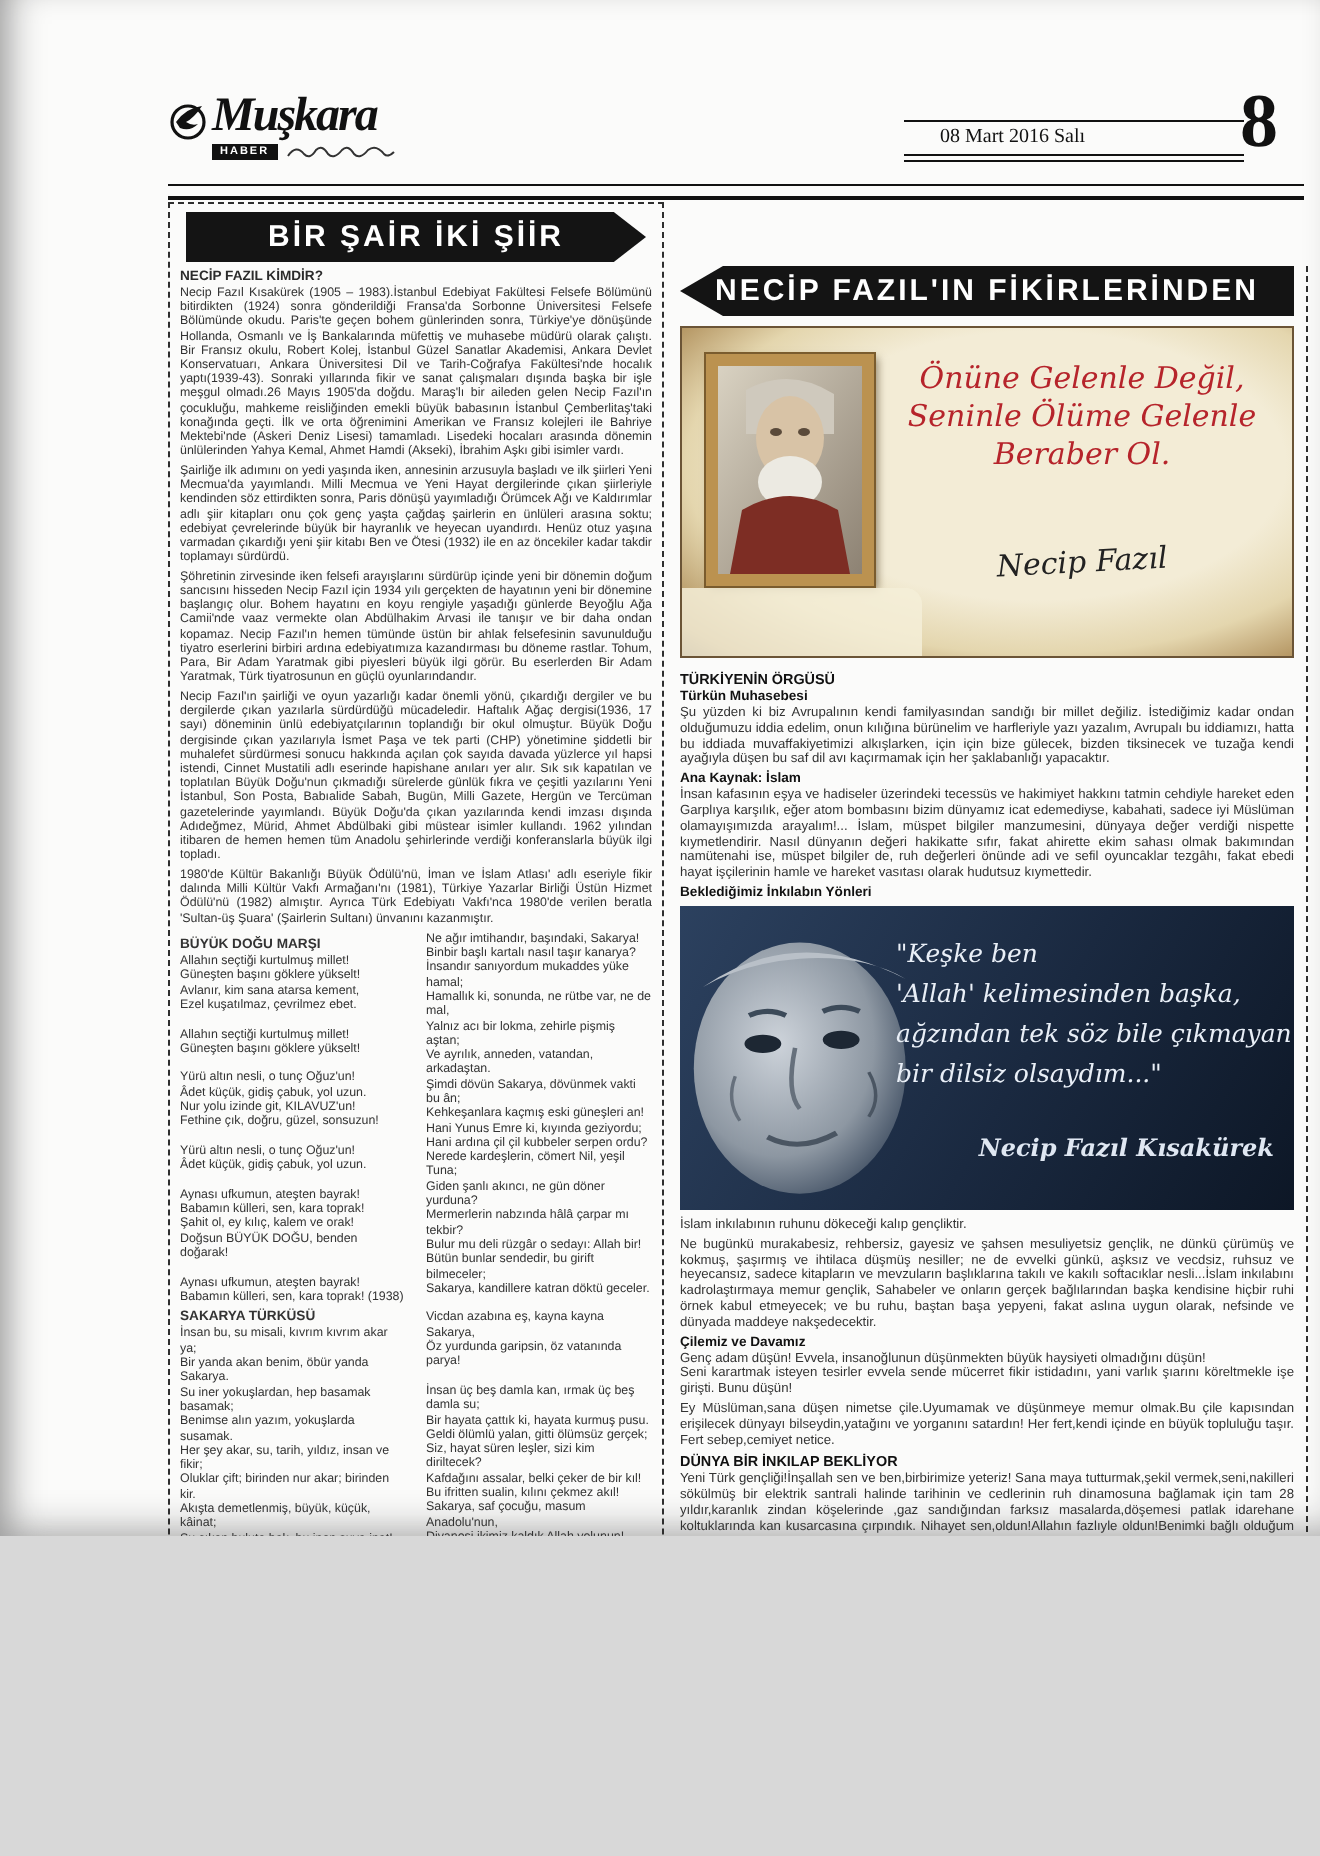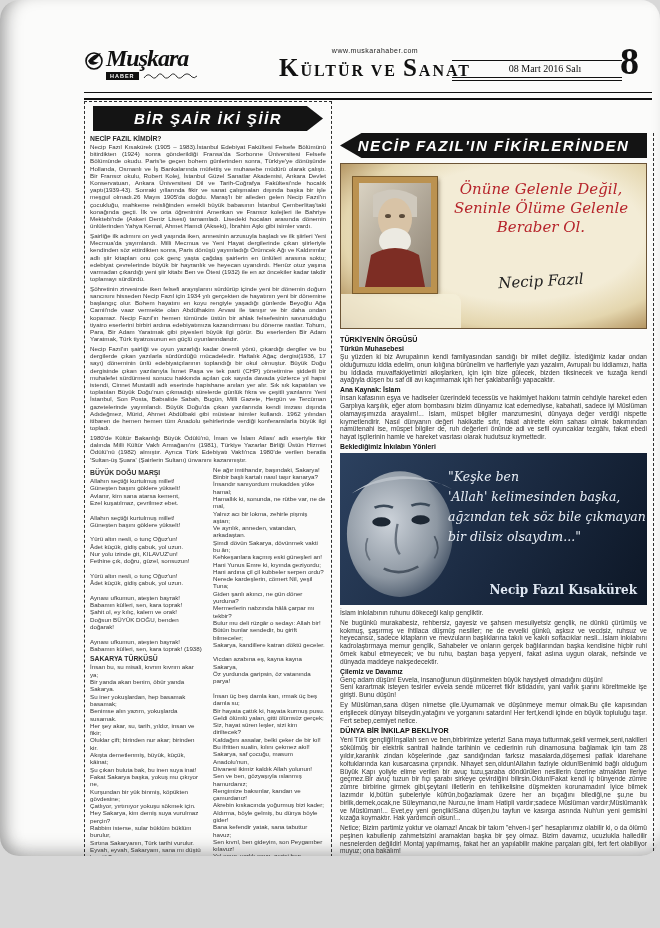--- a/index.html
+++ b/index.html
@@ -1,49 +1,49 @@
 <!DOCTYPE html>
 <html><head>
 <meta charset="utf-8">
 <style>
   html,body{margin:0;padding:0;background:#d8d8d8;}
-  #page{position:relative;width:660px;height:856px;background:#fbfbfa;overflow:hidden;
+  #page{position:relative;width:660px;height:768px;background:#fbfbfa;overflow:hidden;
         font-family:"Liberation Sans",sans-serif;color:#2b2b2b;
-        box-shadow:inset 14px 0 18px -10px #9a9a9a, inset 0 -14px 18px -10px #b5b5b5;border-radius:19px;}
+        box-shadow:inset 14px 0 18px -10px #9a9a9a, inset 0 -14px 18px -10px #b5b5b5;}
   .abs{position:absolute;}
   
   .logo-wrap{left:84px;top:46px;width:150px;}
   .logo-row{display:flex;align-items:flex-end;gap:2px;}
   .logo-name{font-family:"Liberation Serif",serif;font-weight:bold;font-style:italic;
              font-size:24px;letter-spacing:-1px;color:#111;line-height:1;}
   .logo-sub-row{display:flex;align-items:center;gap:4px;margin-top:1px;margin-left:22px;}
   .logo-chip{background:#111;color:#fff;font-size:5.5px;font-weight:bold;letter-spacing:1px;
              padding:1px 4px;}
   .masthead-center{left:240px;top:47px;width:270px;text-align:center;}
   .site-url{font-size:7px;color:#222;letter-spacing:.5px;}
   .section-title{font-family:"Liberation Serif",serif;font-weight:bold;color:#111;
                  letter-spacing:2px;line-height:1;margin-top:1px;}
   .cap-big{font-size:25px;}
   .cap-small{font-size:16px;}
   .date-rule-top{left:452px;top:60px;width:170px;border-top:1.5px solid #111;}
-  .issue-date{left:470px;top:63px;width:150px;text-align:center;
+  .issue-date{left:470px;top:63px;width:150px;text-align:left;
               font-family:"Liberation Serif",serif;font-size:10px;color:#111;}
   .date-rule-bot1{left:452px;top:77px;width:170px;border-top:1px solid #111;}
   .date-rule-bot2{left:452px;top:80px;width:170px;border-top:1px solid #111;}
   .page-number{left:620px;top:42px;font-family:"Liberation Serif",serif;font-size:38px;
                font-weight:bold;color:#111;line-height:1;}
   .main-rule{left:84px;top:92px;width:568px;height:5px;
              border-top:1px solid #111;border-bottom:2.5px solid #111;}
   
   .panel-left{left:84px;top:101px;width:248px;height:776px;border:1.6px dashed #2e2e2e;
               padding:4px 5px;box-sizing:border-box;}
   .panel-right{left:338px;top:101px;width:316px;height:788px;border-right:1.6px dashed #2e2e2e;
                padding:0 6px 0 2px;box-sizing:border-box;margin-top:32px;}
   .banner{background:#141414;color:#fff;font-weight:bold;text-align:center;
-          font-size:15px;letter-spacing:1.5px;line-height:25px;height:25px;font-style:italic;}
+          font-size:15px;letter-spacing:1.5px;line-height:25px;height:25px;}
   .banner-left{width:230px;margin:0 auto 4px auto;
                clip-path:polygon(0 0,93% 0,100% 50%,93% 100%,0 100%);}
   .banner-right{width:100%;margin-bottom:5px;
                 clip-path:polygon(7% 0,100% 0,100% 100%,7% 100%,0 50%);}
   .bio-head{font-weight:bold;font-size:6.8px;margin:2px 0 1px 0;}
   .bio p{margin:0 0 2.5px 0;font-size:6.2px;line-height:7.2px;text-align:justify;color:#333;}
   .poems{display:flex;gap:10px;margin-top:3px;}
   .poem-col{flex:1;font-size:6.2px;line-height:7.3px;color:#333;}
   .poem-title{font-weight:bold;font-size:6.8px;margin:3px 0 1px 0;}
   .pre{white-space:pre-line;}
@@ -65,22 +65,22 @@
                 background:#f4eed8;opacity:.85;border-radius:0 8px 0 0;}
   .rp-sec h3{margin:2px 0 1px 0;font-size:7.2px;font-weight:bold;color:#111;}
   .rp-sec h4{margin:1px 0 1px 0;font-size:6.8px;font-weight:bold;color:#111;}
   .rp-sec p{margin:0 0 2px 0;font-size:6.6px;line-height:7.8px;text-align:justify;color:#333;}
   .quote2{position:relative;width:100%;height:152px;margin:3px 0 4px 0;
           background:linear-gradient(120deg,#2c415f 0%,#1a2940 55%,#0d1726 100%);}
   .quote2-face{position:absolute;left:0;top:0;height:100%;width:45%;}
   .quote2-text{position:absolute;left:108px;top:14px;width:198px;
                font-family:"DejaVu Serif",serif;font-style:italic;
                font-size:12.5px;line-height:20px;color:#e9eff7;}
-  .quote2-sig{position:absolute;right:10px;bottom:8px;font-family:"DejaVu Serif",serif;
-              font-weight:bold;font-size:12px;color:#dfe7f2;}
+  .quote2-sig{position:absolute;right:10px;bottom:24px;font-family:"DejaVu Serif",serif;
+              font-style:italic;font-weight:bold;font-size:12px;color:#dfe7f2;}
 </style>
 </head>
 <body>
 
 <div id="page">
 
   <div class="abs logo-wrap">
     <div class="logo-row">
       <svg width="20" height="20" viewBox="0 0 20 20">
         <circle cx="10" cy="11" r="8" fill="none" stroke="#111" stroke-width="1.6"></circle>
@@ -89,24 +89,20 @@
       <span class="logo-name">Muşkara</span>
     </div>
     <div class="logo-sub-row">
       <span class="logo-chip">HABER</span>
       <svg width="55" height="10" viewBox="0 0 55 10">
         <path d="M1 7 Q5 1 9 6 Q12 9 15 4 Q18 1 21 6 Q24 9 28 4 Q31 1 34 6 Q37 9 41 4 Q45 1 49 6 Q51 8 54 5" fill="none" stroke="#333" stroke-width="1"></path>
       </svg>
     </div>
   </div>
 
-  <div class="abs masthead-center">
-    <div class="site-url">www.muskarahaber.com</div>
-    <div class="section-title"><span class="cap-big">K</span><span class="cap-small">ÜLTÜR VE </span><span class="cap-big">S</span><span class="cap-small">ANAT</span></div>
-  </div>
 
   <div class="abs date-rule-top"></div>
   <div class="abs issue-date">08 Mart 2016 Salı</div>
   <div class="abs date-rule-bot1"></div>
   <div class="abs date-rule-bot2"></div>
   <div class="abs page-number">8</div>
   <div class="abs main-rule"></div>
 
   <div class="abs panel-left">
     <div class="banner banner-left">BİR ŞAİR İKİ ŞİİR</div>

